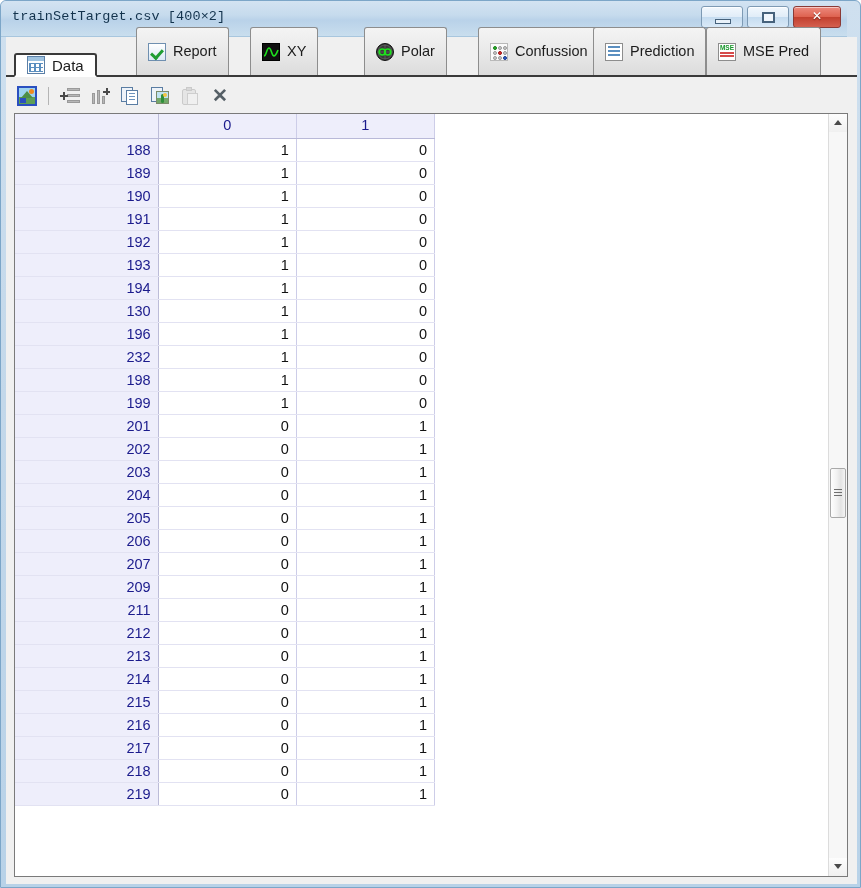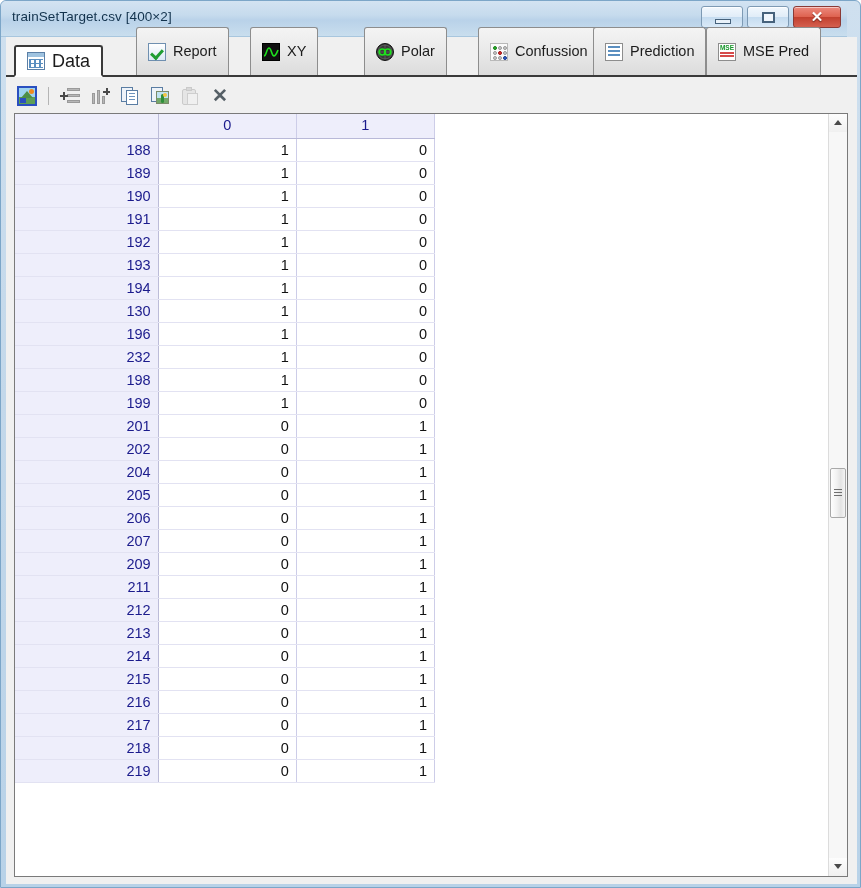--- a/index.html
+++ b/index.html
@@ -32,20 +32,21 @@
   
   .titlebar {
     position: absolute;
     left: 0; top: 0;
     width: 846px;
     height: 36px;
     box-sizing: border-box;
     background: linear-gradient(to bottom, #d3e3f2 0%, #c6dbed 40%, #b9d2e9 55%, #c9deee 100%);
     border-bottom: 1px solid #a8c6de;
     border-radius: 5px 5px 0 0;
+    font-family: Liberation Mono, monospace;
   }
   .title-text {
     position: absolute;
     left: 11px; top: 8px;
     font-size: 13.5px;
     color: #13334d;
     letter-spacing: 0.1px;
     white-space: nowrap;
   }
 
@@ -136,26 +137,26 @@
     border: 1px solid #8d8d8d;
     border-bottom: none;
     border-radius: 3px 3px 0 0;
     background: linear-gradient(to bottom, #f4f4f4 0%, #e9e9e9 50%, #dcdcdc 100%);
     font-size: 14.5px;
     color: #1c1c1c;
     white-space: nowrap;
   }
   .tab.active {
     bottom: 0;
-    height: 32px;
+    height: 24px;
     background: #ffffff;
     border: 2px solid #3a3a3a;
     border-bottom: 2px solid #ffffff;
     z-index: 5;
-    font-size: 18px;
+    font-size: 15px;
   }
   .tab-label { line-height: 1; }
 
   
   .tico { width: 18px; height: 18px; position: relative; flex: 0 0 18px; }
 
   .ico-grid {
     border: 1px solid #5b7fa6;
     background: #ffffff;
     box-sizing: border-box;
@@ -773,20 +774,25 @@
                 <td class="rowhead">201</td>
                 <td class="cell">0</td>
                 <td class="cell">1</td>
               </tr>
               <tr>
                 <td class="rowhead">202</td>
                 <td class="cell">0</td>
                 <td class="cell">1</td>
               </tr>
               <tr>
+                <td class="rowhead">203</td>
+                <td class="cell">0</td>
+                <td class="cell">1</td>
+              </tr>
+              <tr>
                 <td class="rowhead">204</td>
                 <td class="cell">0</td>
                 <td class="cell">1</td>
               </tr>
               <tr>
                 <td class="rowhead">205</td>
                 <td class="cell">0</td>
                 <td class="cell">1</td>
               </tr>
               <tr>

